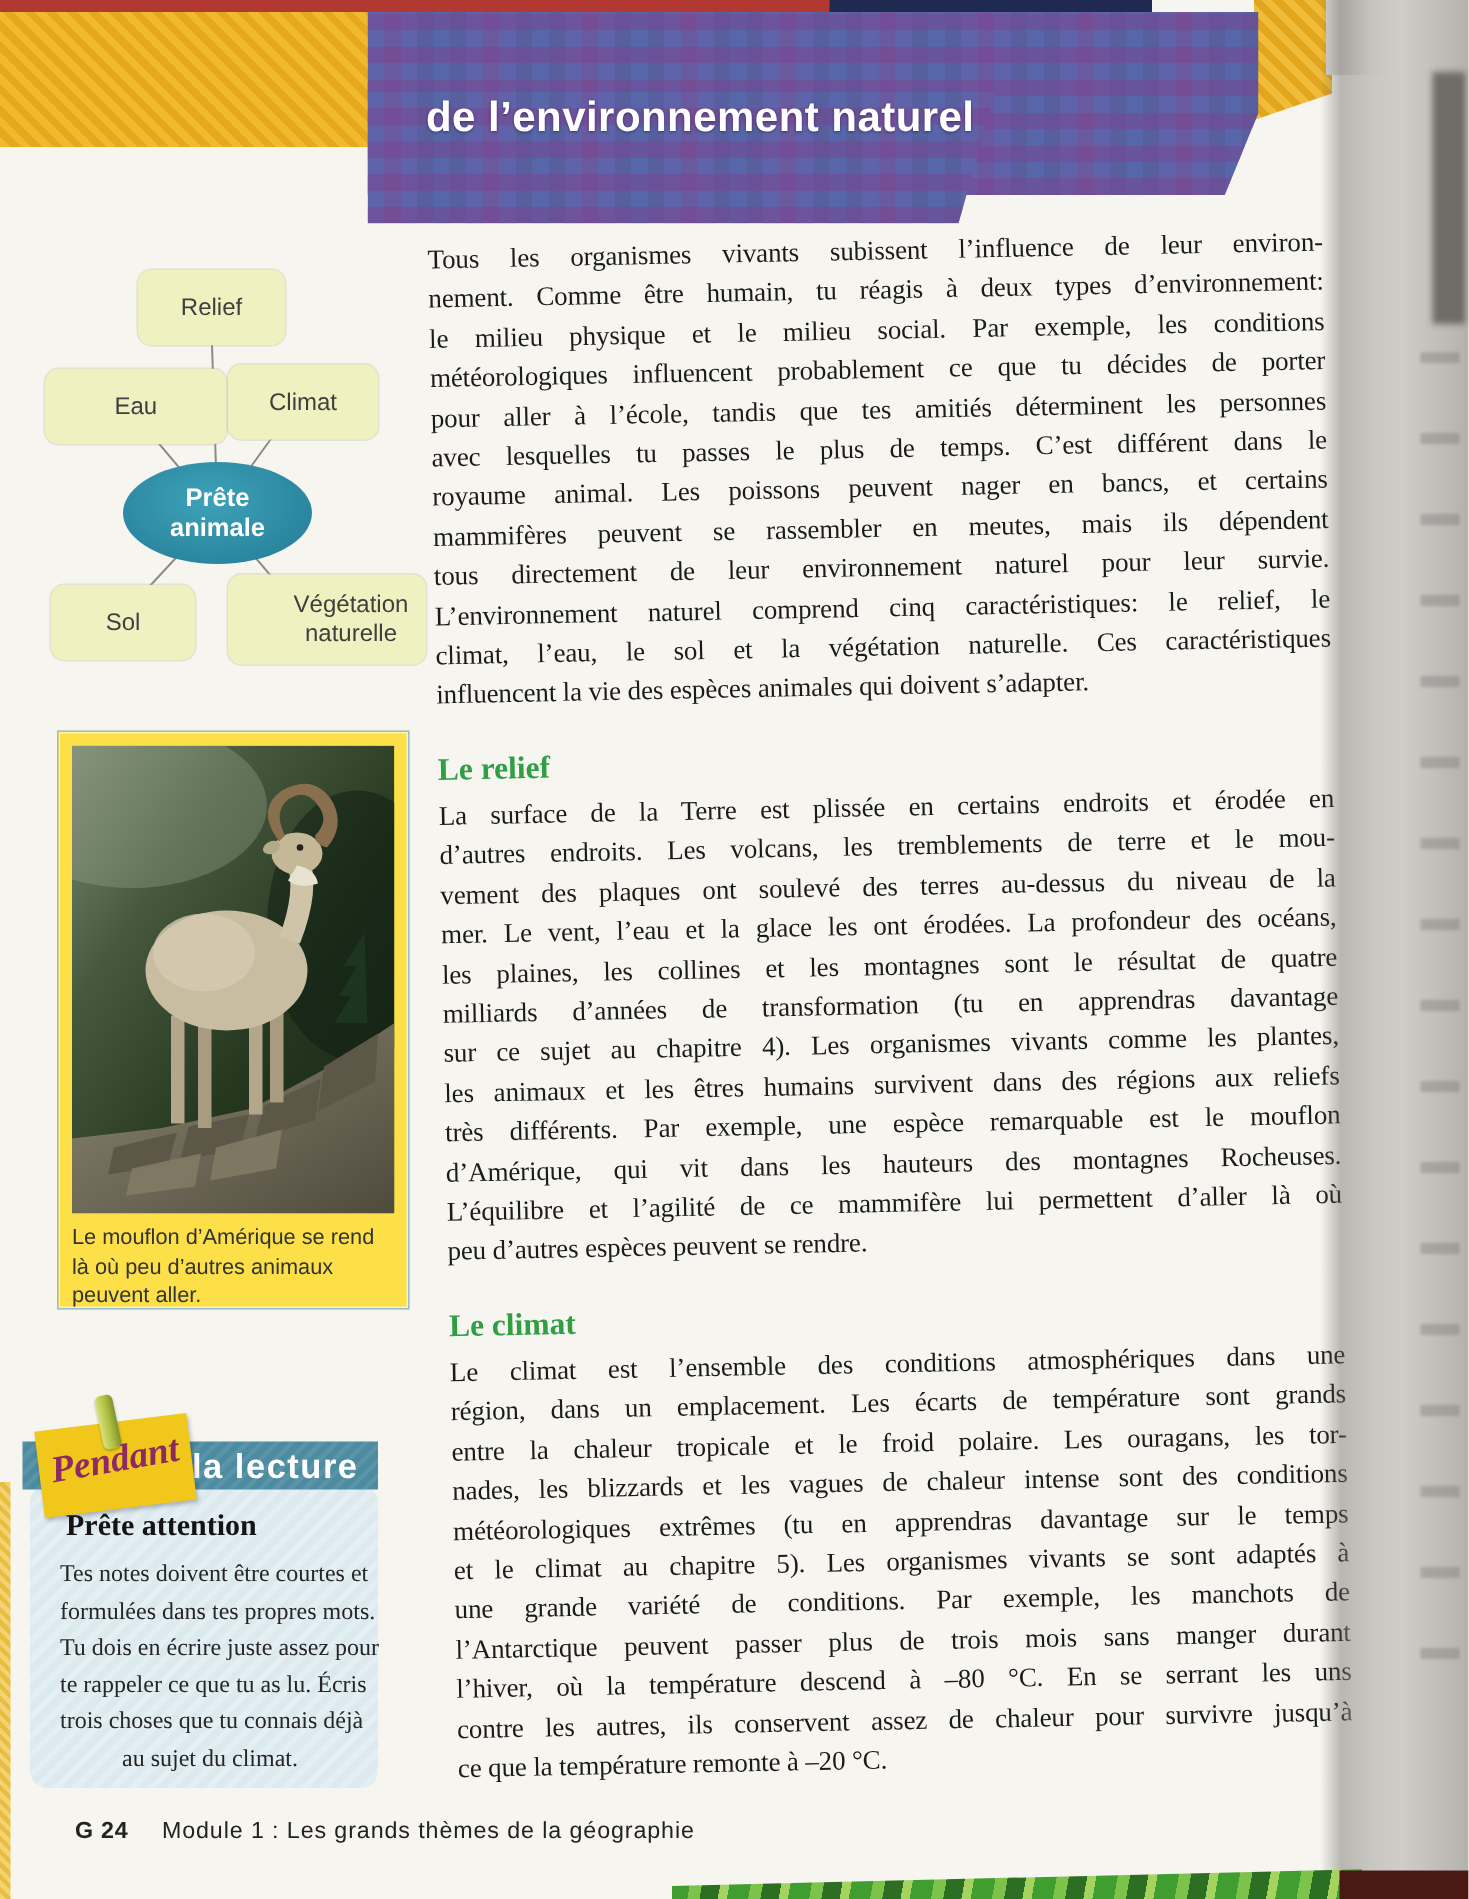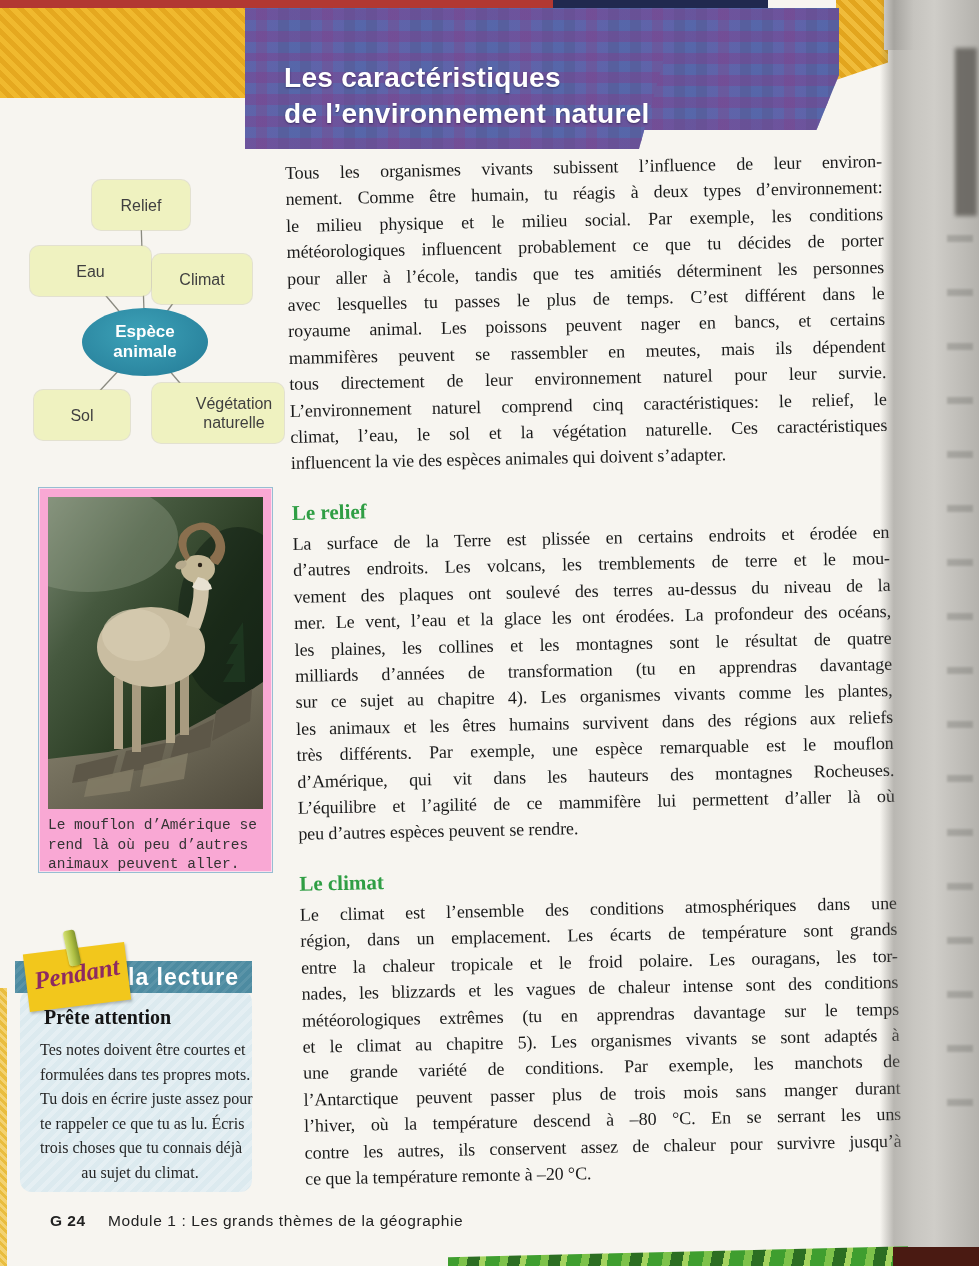--- a/index.html
+++ b/index.html
@@ -34,22 +34,22 @@
     justify-content:center;text-align:center;color:#3f3f3f;font-size:16px;
     line-height:19px;box-shadow:0 0 0 1px rgba(190,190,150,.35);}
   .dia-ellipse{left:82px;top:308px;width:126px;height:68px;border-radius:50%;
     background:radial-gradient(ellipse at 45% 38%,#3da2b8 0%,#2b86a0 70%,#25788f 100%);
     display:flex;align-items:center;justify-content:center;text-align:center;
     color:#fff;font-weight:bold;font-size:17px;line-height:20px;z-index:3;}
   .dia-svg{left:20px;top:160px;z-index:1;}
   .dia-node{z-index:2;}
 
   
-  .figure{left:38px;top:487px;width:233px;height:384px;background:#f9a8d4;
-    border:1px solid #97bed2;box-shadow:0 0 0 1px rgba(255,255,255,.6) inset;font-family:Liberation Mono, monospace;}
+  .figure{left:38px;top:487px;width:233px;height:384px;background:#fde047;
+    border:1px solid #97bed2;box-shadow:0 0 0 1px rgba(255,255,255,.6) inset;}
   .figure-photo{position:absolute;left:9px;top:9px;width:215px;height:312px;overflow:hidden;}
   .figure-caption{position:absolute;left:9px;top:328px;width:214px;font-size:14.5px;
     line-height:19.5px;color:#333;}
 
   
   .note-box{left:20px;top:990px;width:232px;height:202px;background:#dceaef;
     border-radius:12px;
     background-image:repeating-linear-gradient(135deg,rgba(255,255,255,.25) 0 4px,rgba(0,0,0,0) 4px 9px);}
   .note-banner{left:15px;top:961px;width:237px;height:32px;background:#4d8ba1;
     background-image:repeating-linear-gradient(135deg,rgba(255,255,255,.08) 0 3px,rgba(0,0,0,0) 3px 7px);}
@@ -109,44 +109,43 @@
 <body>
 
 <div class="abs strip-red"></div>
 <div class="abs strip-navy"></div>
 <div class="abs band-yellow-left"></div>
 <div class="abs band-yellow-right"></div>
 
 <div class="abs mosaic banner-back"></div>
 <div class="abs mosaic banner-front"></div>
 <div class="abs banner-title">
-  <div>Les caractéristiques</div>
   <div>de l’environnement naturel</div>
 </div>
 
 <svg class="abs dia-svg" width="260" height="300" viewBox="0 0 260 300">
   <g stroke="#8a8a80" stroke-width="1.3">
     <line x1="121" y1="60" x2="125" y2="182"></line>
     <line x1="60" y1="105" x2="125" y2="182"></line>
     <line x1="182" y1="103" x2="125" y2="182"></line>
     <line x1="62" y1="250" x2="125" y2="182"></line>
     <line x1="182" y1="249" x2="125" y2="182"></line>
   </g>
 </svg>
 <div class="abs dia-node" style="left:92px;top:180px;width:98px;height:50px;">
   <span>Relief</span>
 </div>
 <div class="abs dia-node" style="left:30px;top:246px;width:121px;height:50px;">
   <span>Eau</span>
 </div>
-<div class="abs dia-node" style="left:152px;top:254px;width:100px;height:50px;">
+<div class="abs dia-node" style="left:152px;top:243px;width:100px;height:50px;">
   <span>Climat</span>
 </div>
 <div class="abs dia-ellipse">
-  <span style="width:92px;">Espèce animale</span>
+  <span style="width:92px;">Prête animale</span>
 </div>
 <div class="abs dia-node" style="left:34px;top:390px;width:96px;height:50px;">
   <span>Sol</span>
 </div>
 <div class="abs dia-node" style="left:152px;top:383px;width:100px;height:60px;padding-left:32px;">
   <span style="width:90px;">Végétation naturelle</span>
 </div>
 
 <div class="abs figure">
   <div class="figure-photo">

